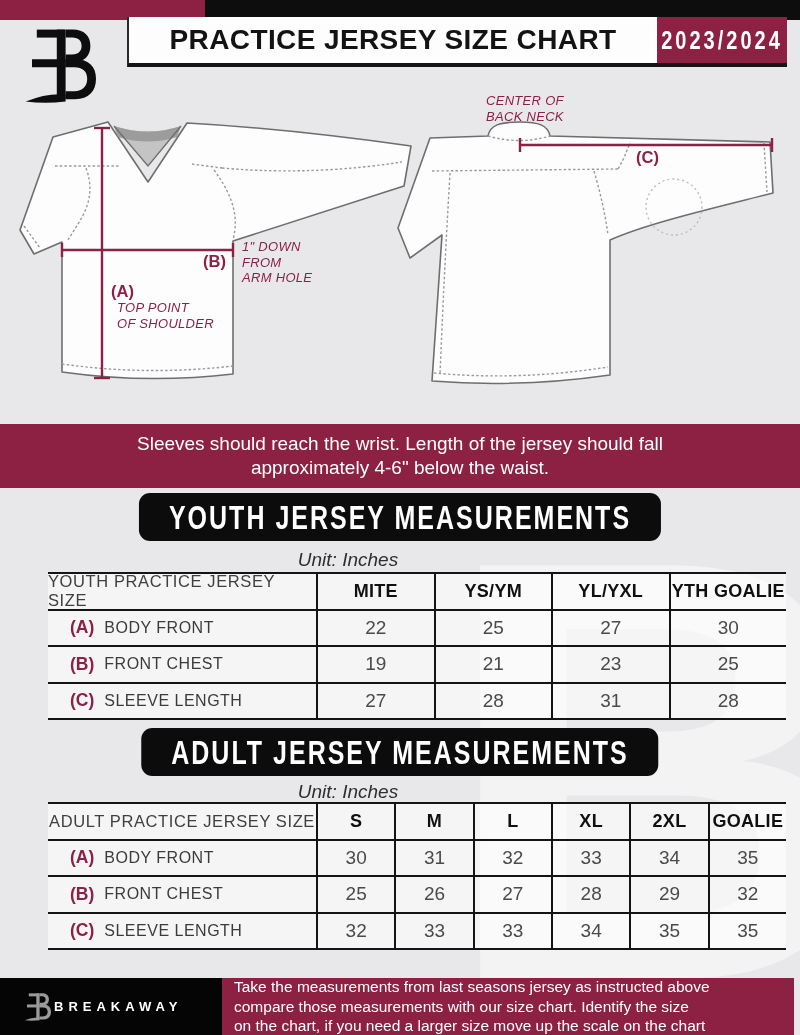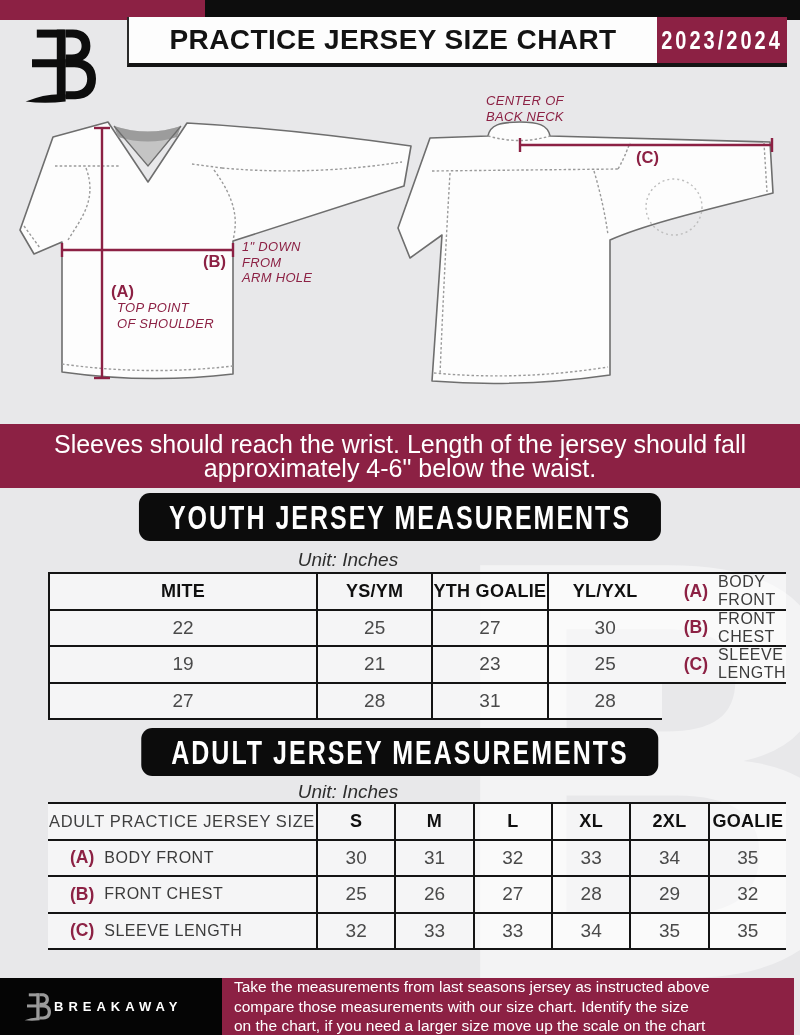--- a/index.html
+++ b/index.html
@@ -35,21 +35,21 @@
   .measure-caption {
     color:#8c2144; font-style:italic; font-size:13px; line-height:15.5px;
     letter-spacing:.3px; white-space:pre-line;
   }
 
   
   .notice {
     left:0; top:424px; width:800px; height:64px; background:#8c2144;
     display:flex; align-items:center; justify-content:center;
   }
-  .notice span { color:#fff; font-size:25px; line-height:24px; text-align:center; white-space:pre-line; }
+  .notice span { color:#fff; font-size:19px; line-height:24px; text-align:center; white-space:pre-line; }
 
   
   .section-heading {
     left:50%; transform:translateX(-50%);
     height:48px; padding:0 30px; background:#0c0c0c; border-radius:11px;
     display:flex; align-items:center; justify-content:center;
   }
   .section-heading span {
     color:#fff; font-weight:bold; font-size:25px; letter-spacing:2px;
     display:inline-block; transform:scaleY(1.3); white-space:nowrap;
@@ -185,24 +185,25 @@
     <span>Sleeves should reach the wrist. Length of the jersey should fall
 approximately 4-6" below the waist.</span>
   </div>
 
   <div class="abs section-heading" style="top:493px;">
     <span>YOUTH JERSEY MEASUREMENTS</span>
   </div>
   <div class="abs unit-line" style="top:549px;">Unit: Inches</div>
 
   <div class="abs size-table youth" style="top:572px;">
+    <div class="cell table-title">YOUTH PRACTICE JERSEY SIZE</div>
     <div class="cell col-head vl">MITE</div>
     <div class="cell col-head vl">YS/YM</div>
+    <div class="cell col-head vl">YL/YXL</div>
     <div class="cell col-head vl">YTH GOALIE</div>
-    <div class="cell col-head vl">YL/YXL</div>
 
     <div class="cell row-head">
       <span class="row-key">(A)</span>
       <span class="row-label">BODY FRONT</span>
     </div>
     <div class="cell value vl">22</div>
     <div class="cell value vl">25</div>
     <div class="cell value vl">27</div>
     <div class="cell value vl">30</div>
 

